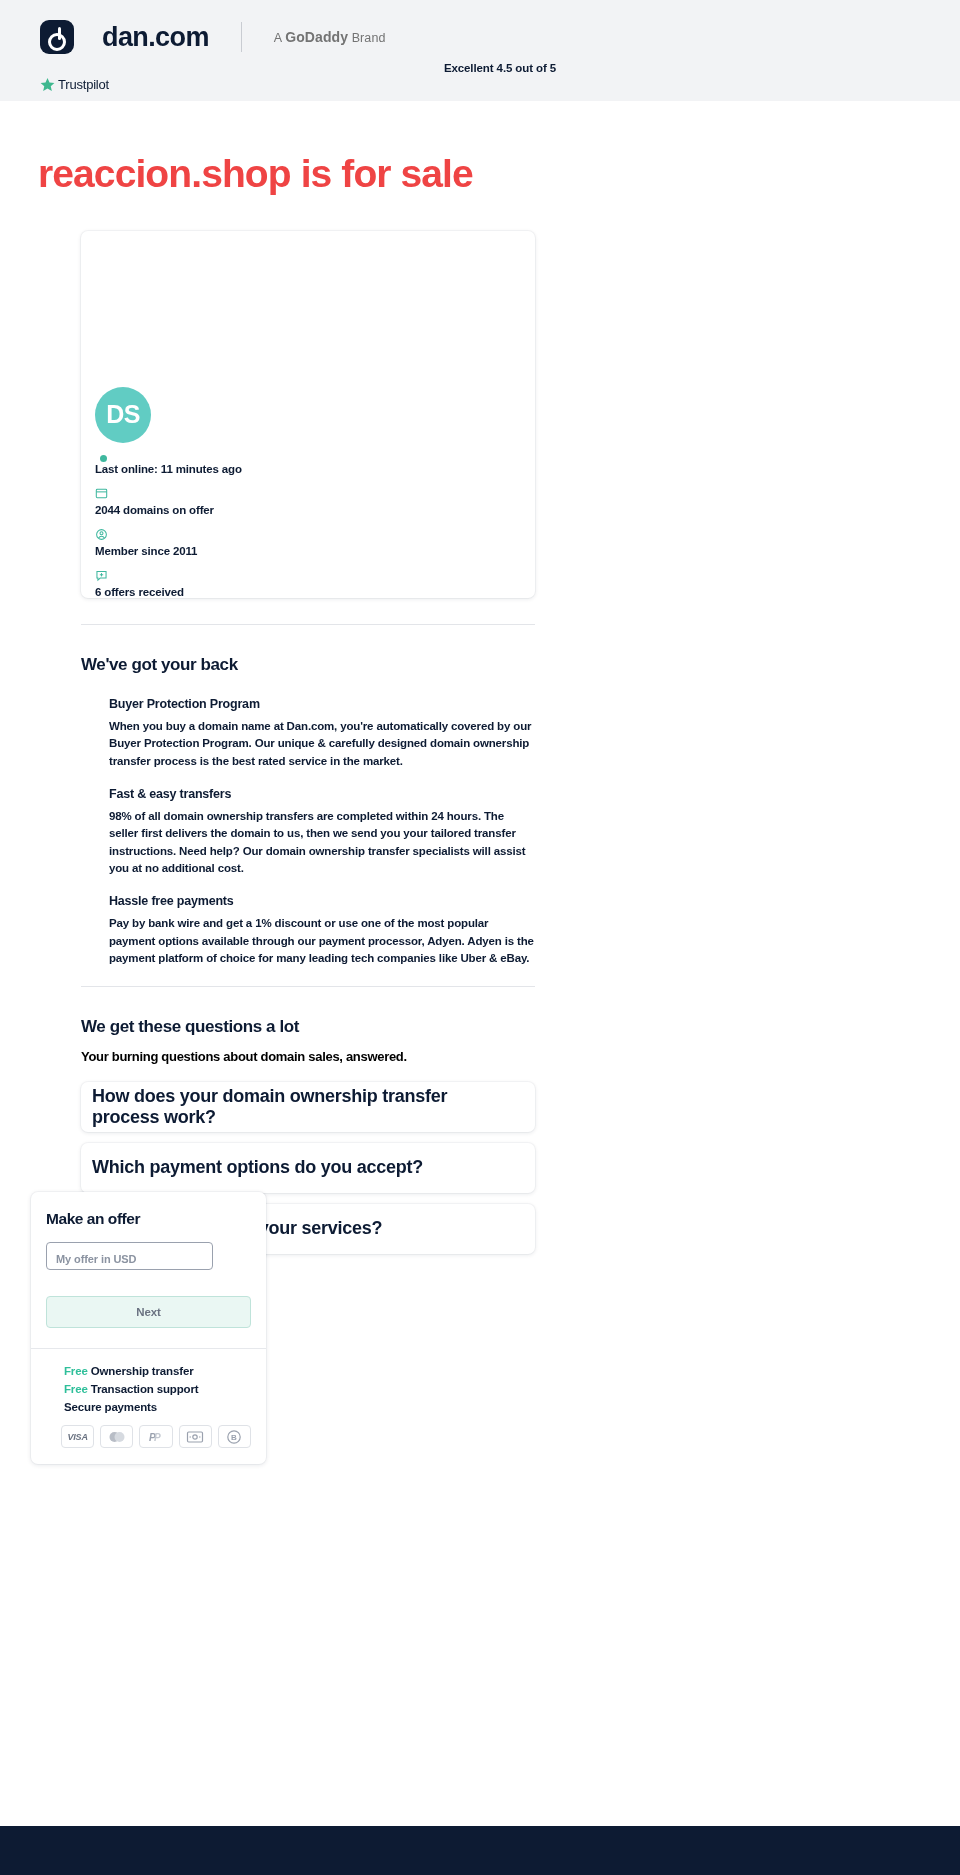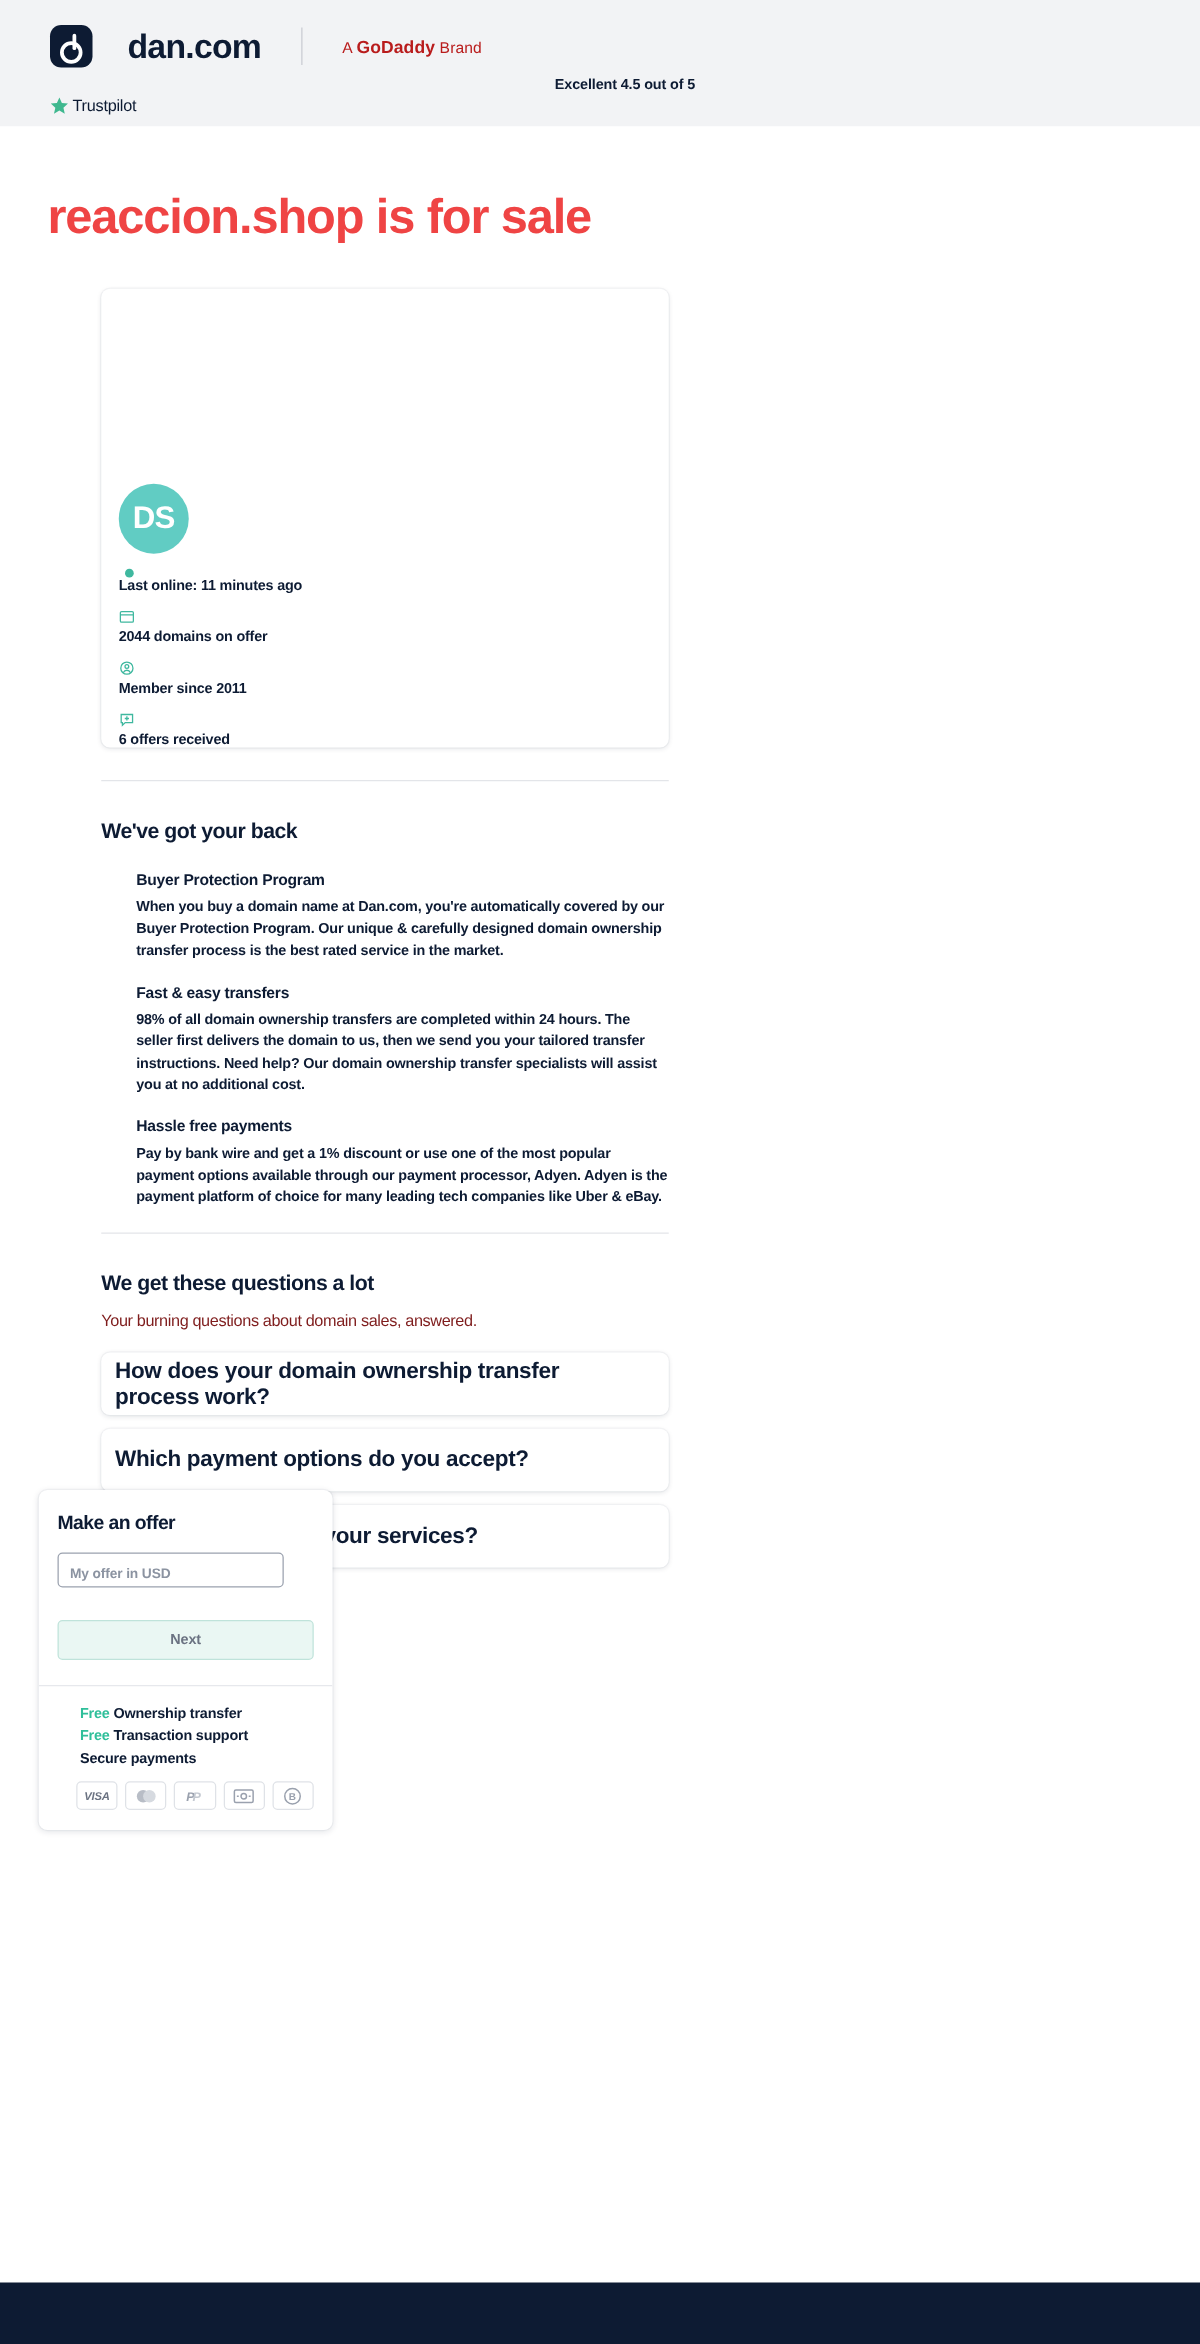--- a/index.html
+++ b/index.html
@@ -67,21 +67,21 @@
     line-height: 1;
   }
   .brand-divider {
     width: 1px;
     height: 30px;
     background: #c9ccd2;
     margin: 0 4px;
   }
   .godaddy-line {
     font-size: 12.5px;
-    color: #b91c1c;
+    color: #737373;
     letter-spacing: 0.1px;
     white-space: nowrap;
   }
   .godaddy-line .gd-strong { font-weight: bold; font-size: 14px; }
 
   .trust-row { margin-top: 6px; text-align: center; }
   .trust-score {
     font-size: 11.5px;
     font-weight: bold;
     letter-spacing: -0.1px;
@@ -199,23 +199,23 @@
     font-size: 11.5px;
     font-weight: bold;
     line-height: 1.53;
     letter-spacing: -0.15px;
     color: #0d1b33;
   }
 
   
   .faq-sub {
     font-size: 13px;
-    font-weight: normal;
+    font-weight: bold;
     letter-spacing: -0.3px;
-    color: #7f1d1d;
+    color: #000000;
     margin: 12px 0 0 0;
   }
   .faq-list { margin-top: 18px; }
   .faq-item {
     width: 454px;
     height: 50px;
     background: #ffffff;
     border-radius: 7px;
     box-shadow: 0 1px 4px rgba(13,27,51,0.10), 0 0 0 1px rgba(13,27,51,0.03);
     display: flex;
@@ -243,21 +243,21 @@
   }
   .offer-top { padding: 18px 15px 20px 15px; }
   .offer-title {
     font-size: 15.5px;
     font-weight: bold;
     letter-spacing: -0.45px;
     color: #0d1b33;
     margin-bottom: 14px;
   }
   .offer-input {
-    width: 181px;
+    width: 167px;
     height: 28px;
     border: 1px solid #9aa1ae;
     border-radius: 4px;
     background: #ffffff;
     display: flex;
     align-items: flex-end;
     padding: 0 9px 4px 9px;
   }
   .offer-input-placeholder {
     font-size: 11px;

